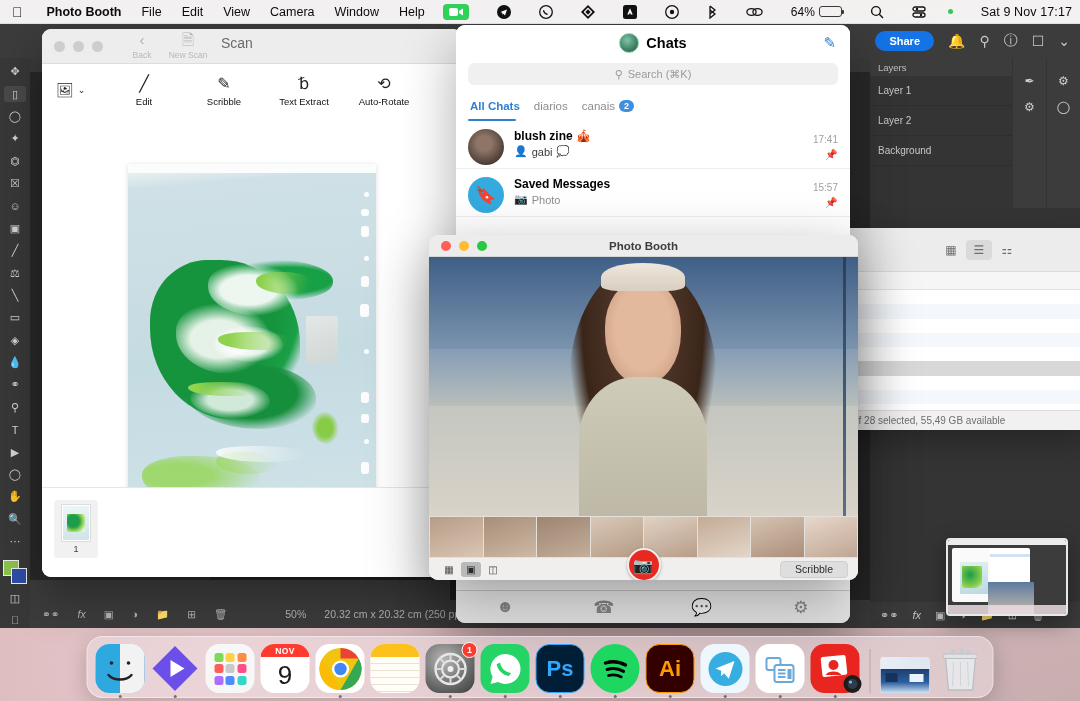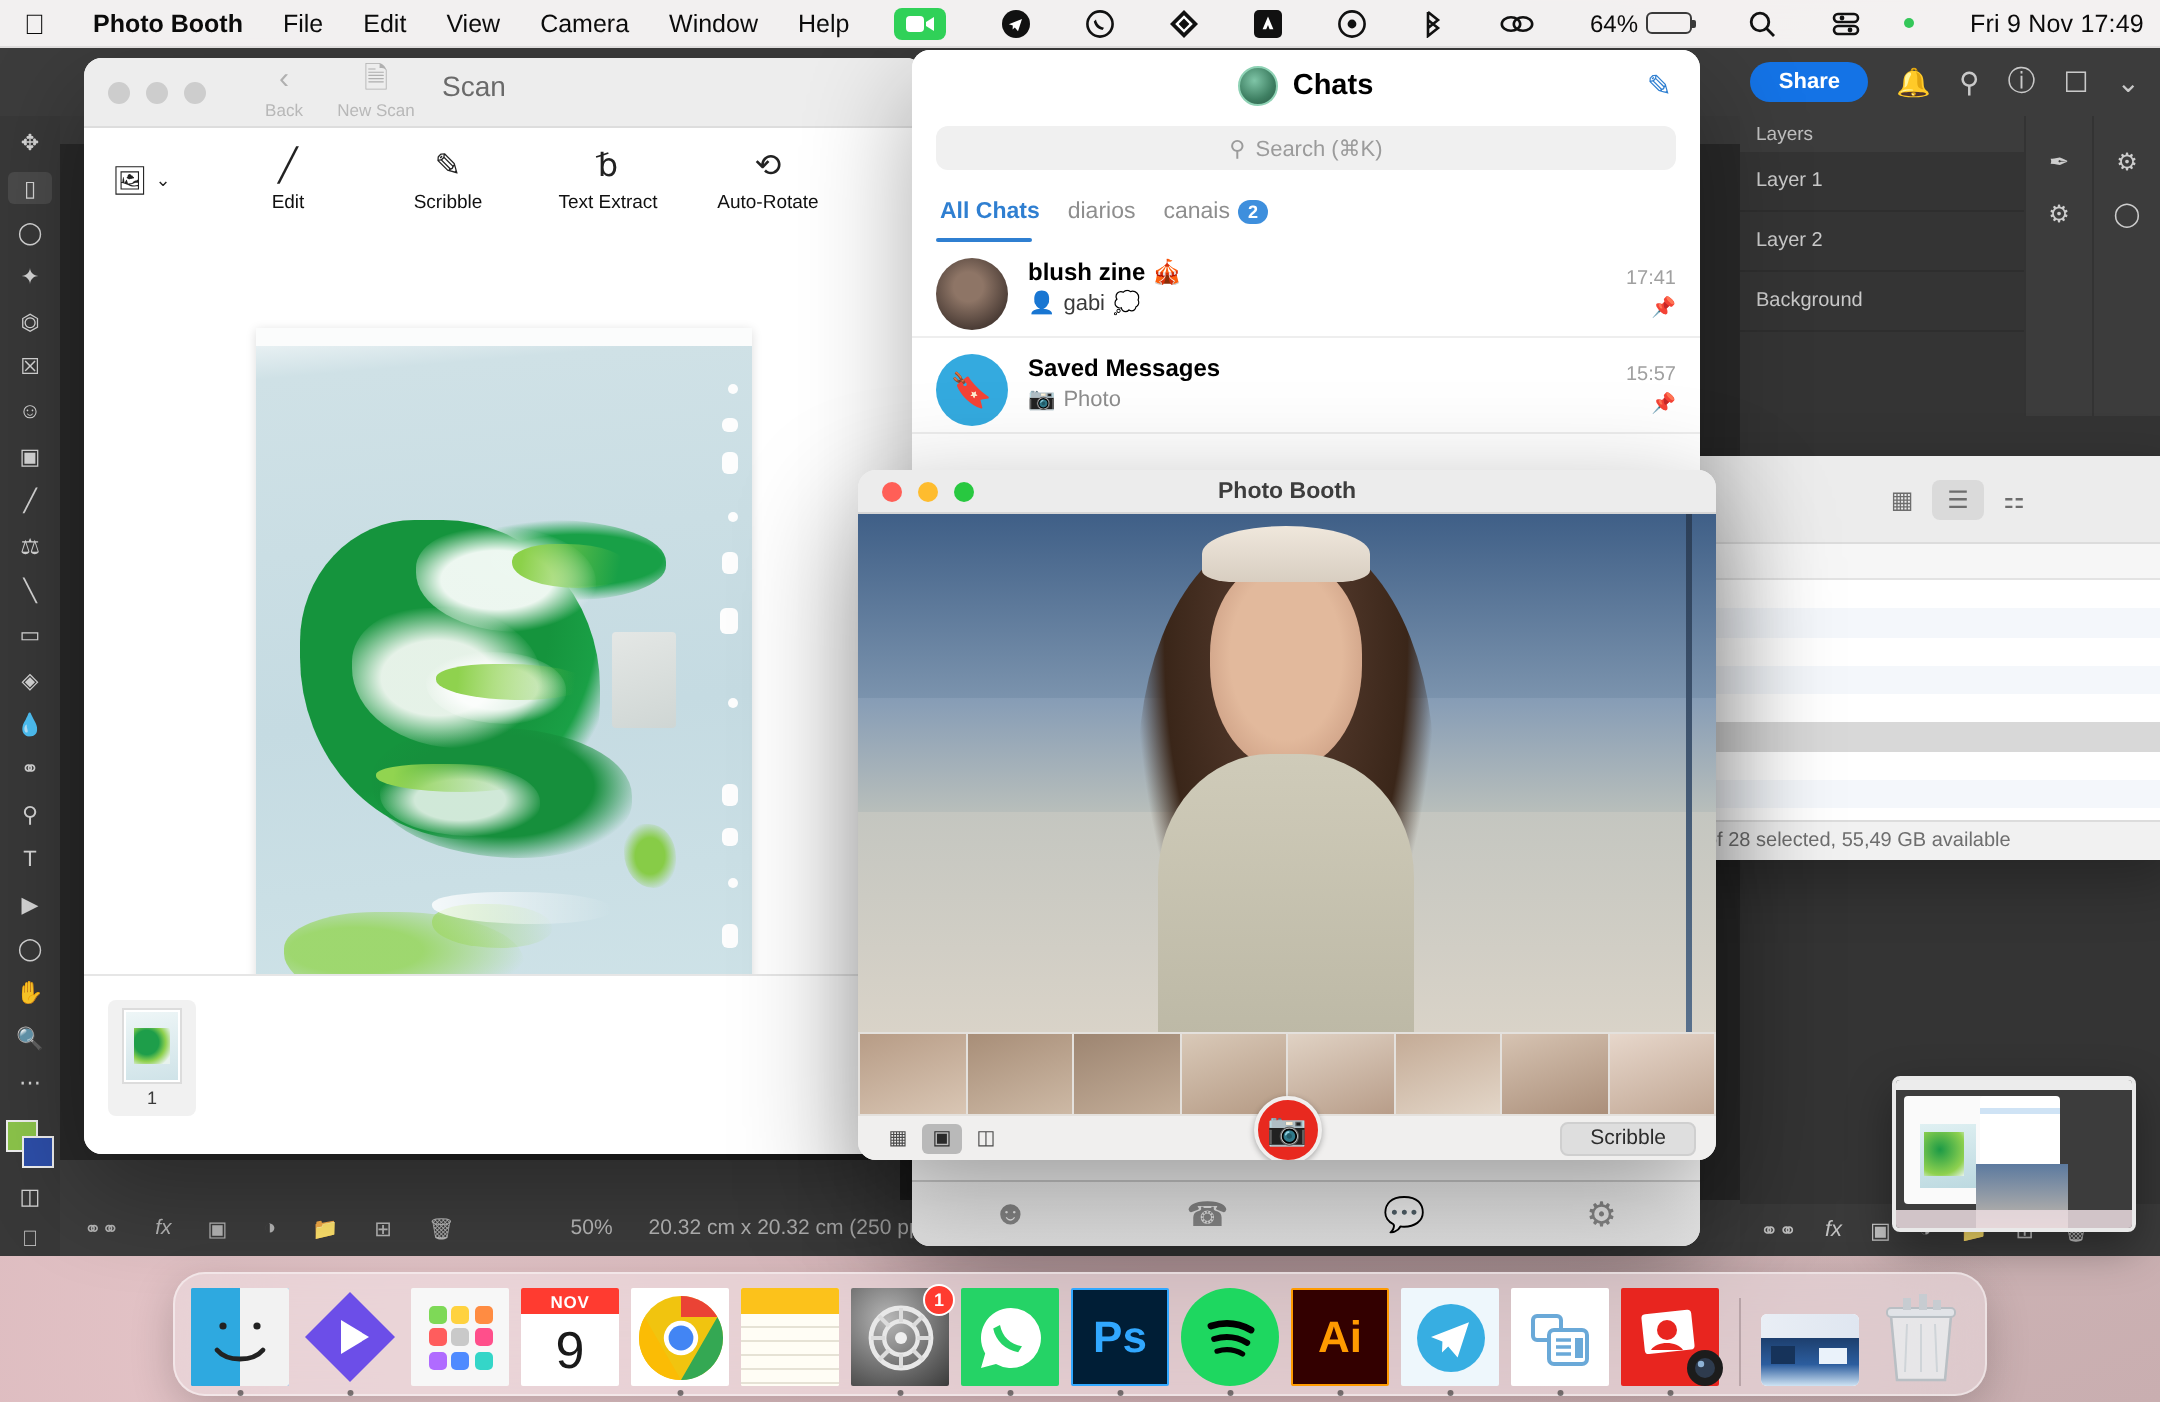--- a/index.html
+++ b/index.html
@@ -223,21 +223,21 @@
 
   
   #dock { position: absolute; left: 50%; transform: translateX(-50%); bottom: 3px;
     height: 62px; padding: 4px 8px; border-radius: 16px;
     background: rgba(237,222,226,0.55); border: 1px solid rgba(255,255,255,0.45);
     backdrop-filter: blur(22px); display: flex; align-items: flex-end; gap: 6px;
     box-shadow: 0 6px 22px rgba(0,0,0,0.2); z-index: 400; }
   .dk { width: 49px; height: 49px; border-radius: 11px; position: relative;
     display: flex; align-items: center; justify-content: center;
     font-size: 20px; color: #fff; overflow: visible; }
-  .dk .sq { position:absolute; inset:0; border-radius: 1px; overflow:hidden;
+  .dk .sq { position:absolute; inset:0; border-radius: 14px; overflow:hidden;
     display:flex; align-items:center; justify-content:center; }
   .dk .run { position: absolute; bottom: -5px; left: 50%; transform: translateX(-50%);
     width: 3.5px; height: 3.5px; border-radius: 50%; background: rgba(40,40,40,0.6); }
   .dk .badge { position: absolute; top: -2px; right: -3px; background: #ff3b30; color: #fff;
     font-size: 9px; font-weight: bold; width: 16px; height: 16px; border-radius: 50%;
     display: flex; align-items: center; justify-content: center; border: 1.2px solid #fff; z-index: 5; }
   #dock .sep { width: 1px; height: 44px; background: rgba(90,70,75,0.28); margin: 0 4px; }
   .lp-grid { display: grid; grid-template-columns: repeat(3,1fr); grid-template-rows: repeat(3,1fr);
     gap: 2.5px; width: 32px; height: 32px; }
   .lp-grid i { border-radius: 2.5px; display:block; }
@@ -704,21 +704,21 @@
     </span>
     <span class="ic">
       <svg width="14" height="14" viewBox="0 0 14 14">
           <rect x="1" y="2" width="12" height="4" rx="2" fill="none" stroke="#111" stroke-width="1.3"></rect>
           <circle cx="5" cy="4" r="1.2" fill="#111"></circle>
           <rect x="1" y="8" width="12" height="4" rx="2" fill="none" stroke="#111" stroke-width="1.3"></rect>
           <circle cx="9" cy="10" r="1.2" fill="#111"></circle>
         </svg>
     </span>
     <span class="green-dot"></span>
-    <span class="clock">Fri 9 Nov  17:49</span>
+    <span class="clock">Sat 9 Nov  17:17</span>
   </div>
 </div>
 
 <div id="dock">
 
   <div class="dk">
     <span class="sq" style="background:linear-gradient(180deg,#4fc3f7,#1e88e5)">
       <svg width="49" height="49" viewBox="0 0 49 49">
         <rect width="49" height="49" rx="11" fill="#fff"></rect>
         <path d="M0 0h24.5v49H0z" fill="#2ea9e0"></path>

